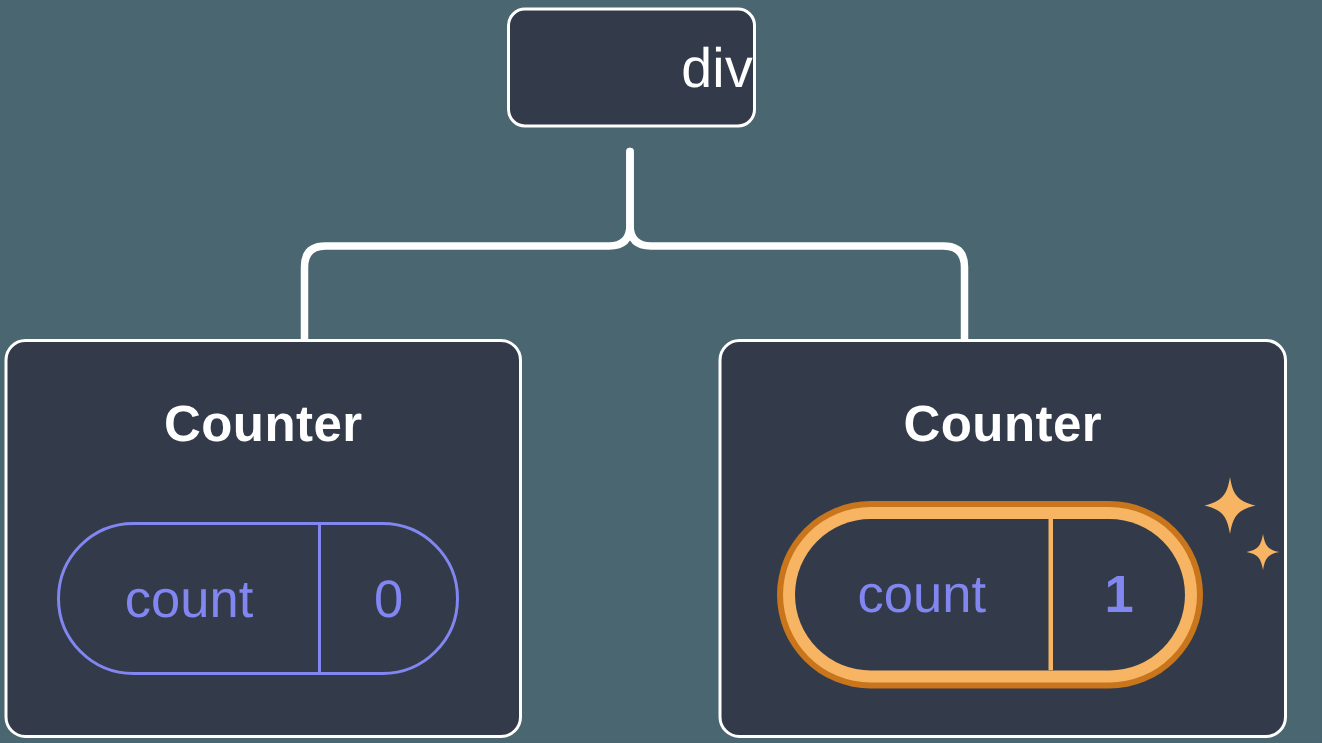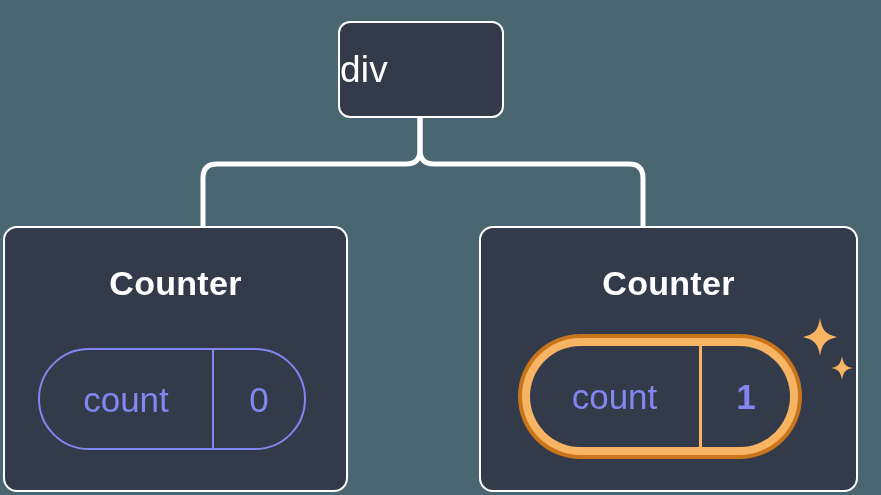--- a/index.html
+++ b/index.html
@@ -33,26 +33,25 @@
     border: 2px solid #ffffff;
     border-radius: 14px;
     box-sizing: border-box;
   }
 
   
   #node-div {
     left: 338px;
     top: 5px;
     width: 166px;
-    height: 97px;
+    height: 80px;
     border-radius: 12px;
     display: flex;
     align-items: center;
-    justify-content: flex-start;
-    margin-top: 16px;
+    justify-content: flex-end;
   }
   #node-div .node-title {
     color: #ffffff;
     font-size: 37px;
     font-weight: 400;
     letter-spacing: 0.2px;
     line-height: 1;
   }
 
   

